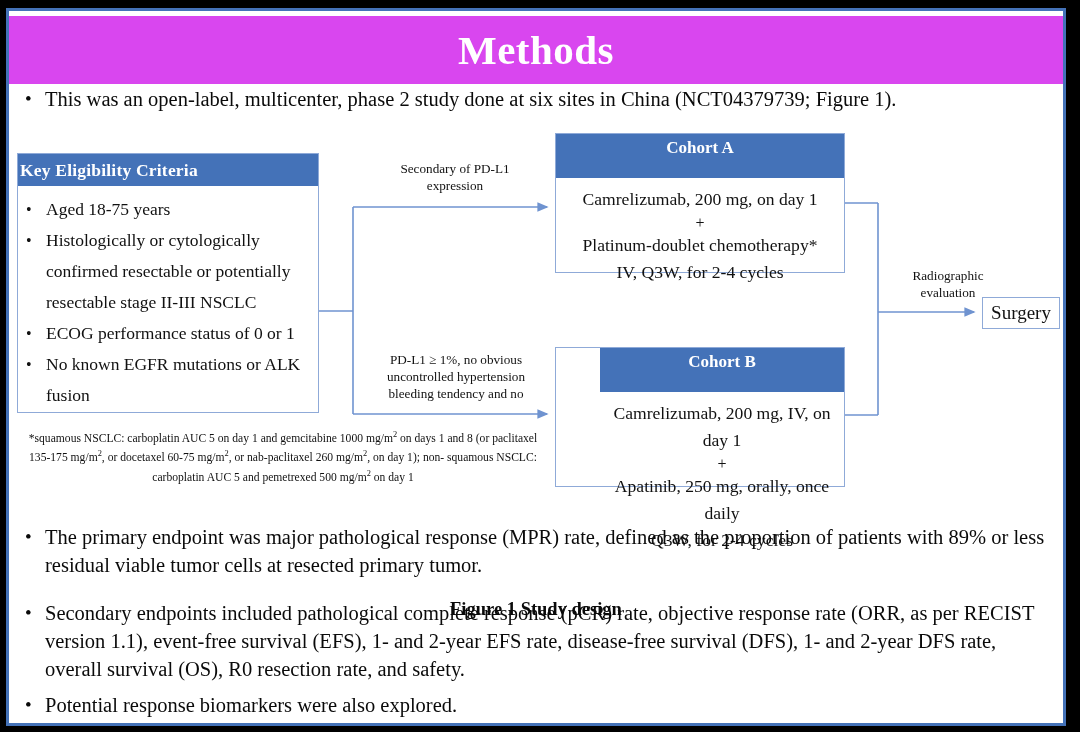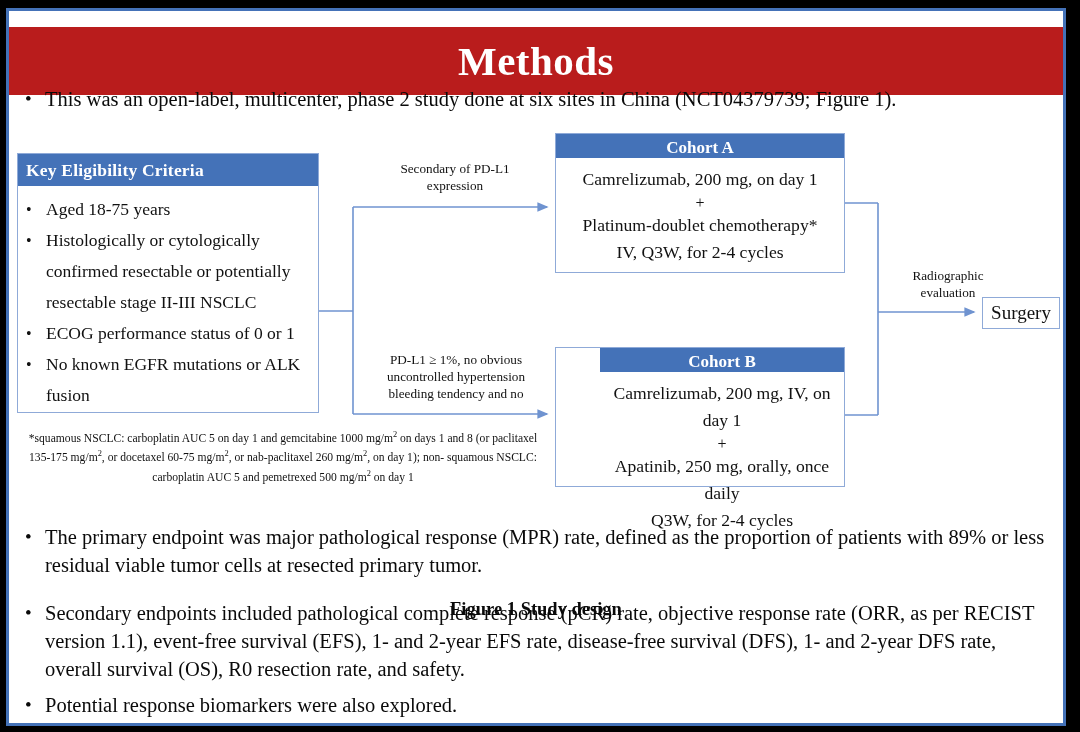--- a/index.html
+++ b/index.html
@@ -31,24 +31,24 @@
     height: 718px;
     border: 3px solid #4472b8;
     box-sizing: border-box;
     background: #ffffff;
   }
 
   
   #title-band {
     position: absolute;
     left: 0px;
-    top: 16px;
+    top: 5px;
     width: 1054px;
     height: 68px;
-    background: #b91c1c;
+    background: #d946ef;
   }
   #title-text {
     position: absolute;
     left: 0;
     top: 0;
     width: 1054px;
     height: 68px;
     line-height: 68px;
     text-align: center;
     color: #ffffff;
@@ -104,21 +104,21 @@
   #elig-head {
     position: absolute;
     left: 0; top: 0;
     width: 100%;
     height: 32px;
     background: #4472b8;
     color: #ffffff;
     font-weight: bold;
     font-size: 17.5px;
     line-height: 32px;
-    padding-left: 8px;
+    padding-left: 2px;
     box-sizing: border-box;
     letter-spacing: 0.2px;
   }
   #elig-list {
     position: absolute;
     left: 0;
     top: 34px;
     width: 100%;
     padding: 6px 6px 0 8px;
     box-sizing: border-box;
@@ -153,21 +153,21 @@
 
   
   .cohort {
     position: absolute;
     width: 290px;
     border: 1px solid #8faad8;
     box-sizing: border-box;
     background: #ffffff;
   }
   .cohort .chead {
-    height: 24px;
+    height: 44px;
     background: #4472b8;
     color: #ffffff;
     font-weight: bold;
     font-size: 17px;
     line-height: 28px;
     text-align: center;
   }
   .cohort .cbody {
     padding: 8px 6px 10px 6px;
     text-align: center;

